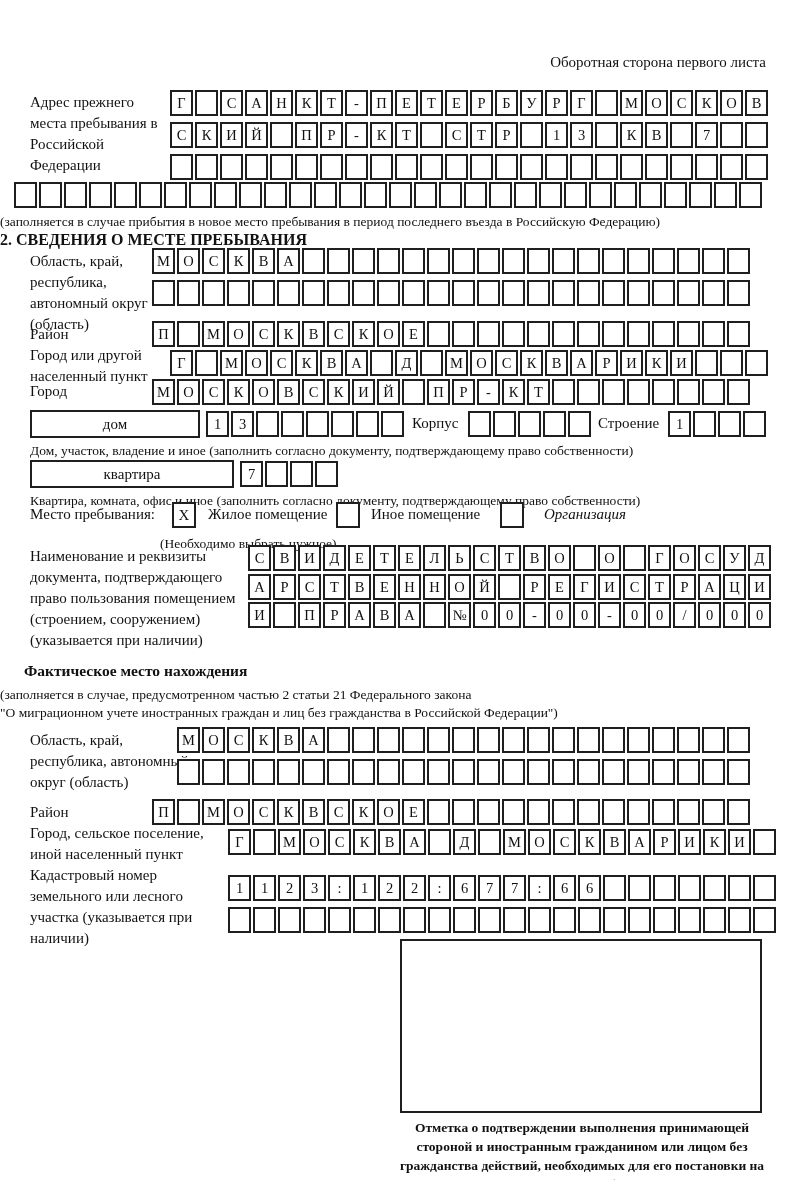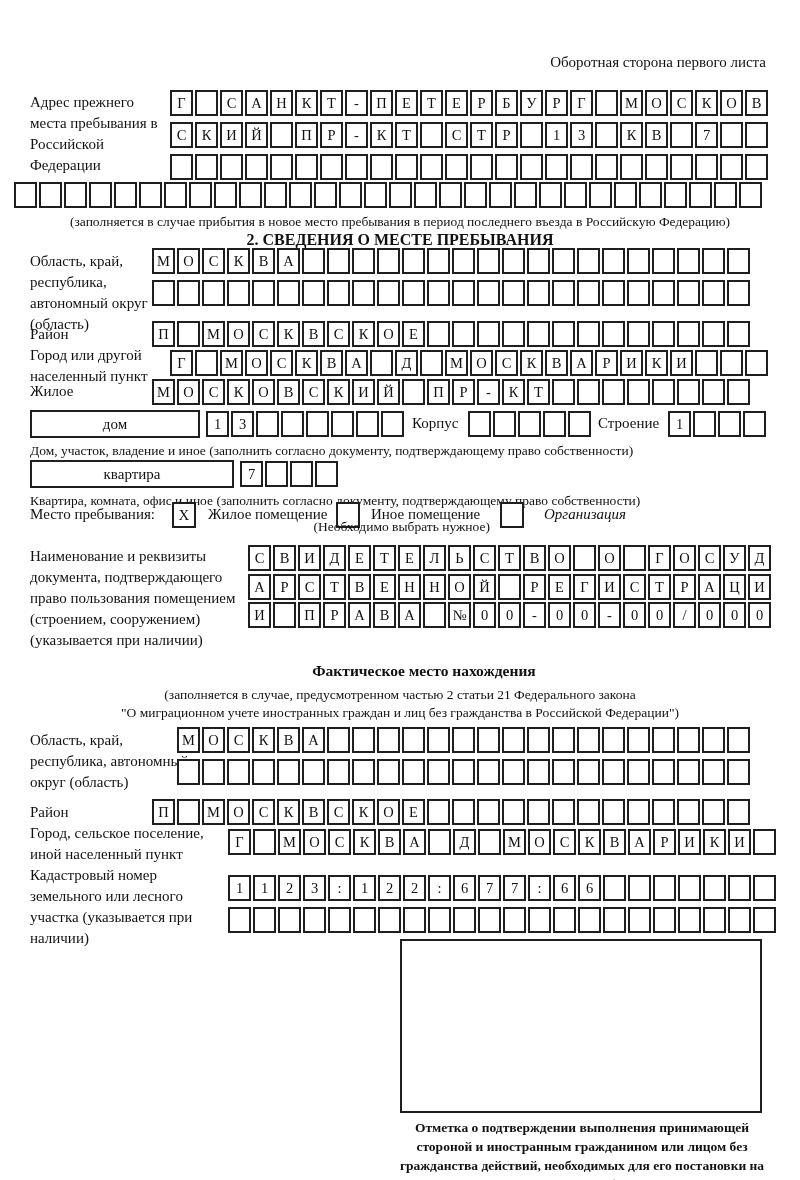--- a/index.html
+++ b/index.html
@@ -5,21 +5,21 @@
   html,body { margin:0; padding:0; background:#ffffff; }
   .page {
     position:relative; width:800px; height:1180px; background:#ffffff;
     font-family:"Liberation Serif","DejaVu Serif",serif; color:#111;
     overflow:hidden;
     margin-top:32px;
   }
   .abs { position:absolute; }
   .label { font-size:15px; line-height:21px; }
   .note  { font-size:13.5px; line-height:18px; }
-  .center { left:0; width:800px; text-align:center; }
+  .center { left:0; width:800px; text-align:left; }
   .title { font-weight:bold; font-size:16px; }
   .cells { position:absolute; display:flex; gap:2px; }
   .cell {
     flex:0 0 auto; width:19px; height:22px; border:2px solid #1f1f1f;
     background:#fff; font-size:14.5px; line-height:22px; text-align:center;
   }
   .widebox {
     position:absolute; border:2px solid #1f1f1f; background:#fff;
     font-size:15px; line-height:24px; text-align:center; height:24px;
   }
@@ -254,21 +254,21 @@
       <div class="cell">А</div>
       <div class="cell">Р</div>
       <div class="cell">И</div>
       <div class="cell">К</div>
       <div class="cell">И</div>
       <div class="cell"></div>
       <div class="cell"></div>
       <div class="cell"></div>
     </div>
 
-  <div class="abs label" style="left:30px; top:349px;">Жилое</div>
+  <div class="abs label" style="left:30px; top:349px;">Город</div>
   <div class="cells" style="left:152px; top:347px;">
       <div class="cell">М</div>
       <div class="cell">О</div>
       <div class="cell">С</div>
       <div class="cell">К</div>
       <div class="cell">О</div>
       <div class="cell">В</div>
       <div class="cell">С</div>
       <div class="cell">К</div>
       <div class="cell">И</div>
@@ -326,21 +326,21 @@
     </div>
   <div class="abs note" style="left:30px; top:460px;">Квартира, комната, офис и иное (заполнить согласно документу, подтверждающему право собственности)</div>
 
   <div class="abs label" style="left:30px; top:472px;">Место пребывания:</div>
   <div class="checkbox" style="left:172px; top:470px;">X</div>
   <div class="abs label" style="left:208px; top:472px;">Жилое помещение</div>
   <div class="checkbox" style="left:336px; top:470px;"></div>
   <div class="abs label" style="left:371px; top:472px;">Иное помещение</div>
   <div class="checkbox" style="left:500px; top:470px;"></div>
   <div class="abs label" style="left:544px; top:472px;font-style:italic;">Организация</div>
-  <div class="abs note" style="left:160px; top:486px; width:330px; text-align:right;">(Необходимо выбрать нужное)</div>
+  <div class="abs note" style="left:160px; top:503px; width:330px; text-align:left;">(Необходимо выбрать нужное)</div>
 
   <div class="abs label" style="left:30px; top:514px; width:215px;">Наименование и реквизиты документа, подтверждающего право пользования помещением (строением, сооружением) (указывается при наличии)</div>
   <div class="cells" style="left:248px; top:513px;">
       <div class="cell">С</div>
       <div class="cell">В</div>
       <div class="cell">И</div>
       <div class="cell">Д</div>
       <div class="cell">Е</div>
       <div class="cell">Т</div>
       <div class="cell">Е</div>

